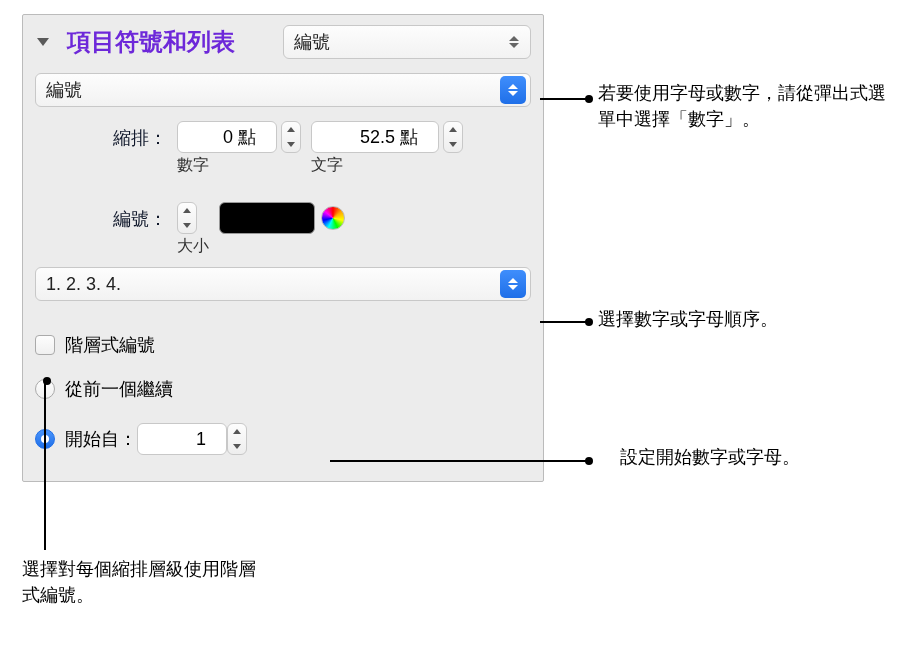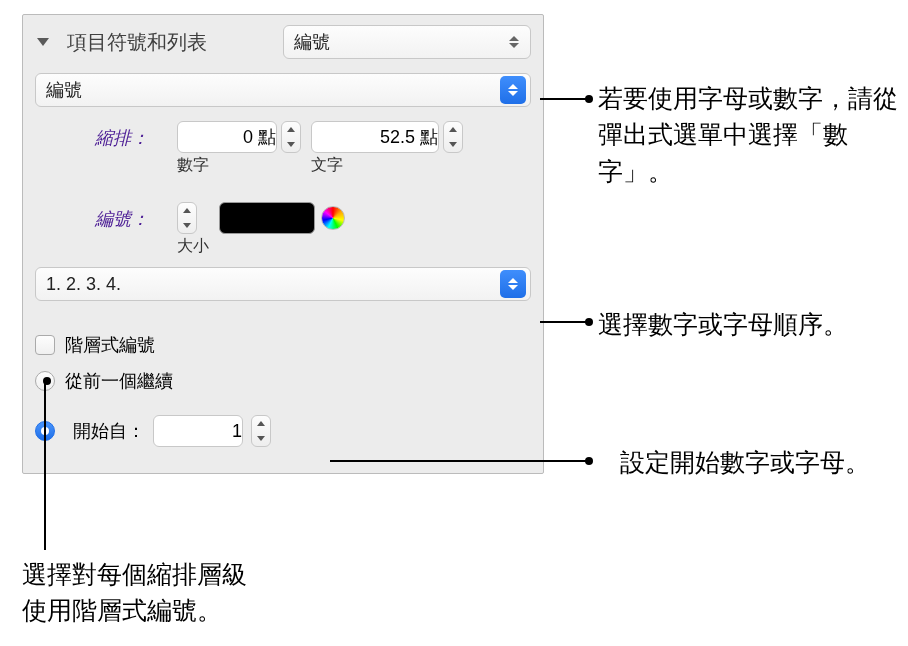--- a/index.html
+++ b/index.html
@@ -26,21 +26,21 @@
   .row { display: flex; align-items: center; margin-bottom: 10px; }
   .header-row { align-items: center; gap: 10px; }
   .disclosure {
     width: 0; height: 0;
     border-left: 6px solid transparent;
     border-right: 6px solid transparent;
     border-top: 8px solid #5a5a5a;
     margin-right: 8px;
     margin-left: 2px;
   }
-  .header-label { font-weight: 400; font-size: 20px; color: #404040; }
+  .header-label { font-weight: 700; font-size: 24px; color: #6d28d9; }
   .select {
     display: flex; align-items: center; justify-content: space-between;
     background: linear-gradient(#fdfdfd,#f2f2f2);
     border: 1px solid #c8c8c8;
     border-radius: 6px;
     height: 34px;
     padding: 0 4px 0 10px;
     font-size: 18px;
     color: #222;
     gap: 45px;
@@ -55,25 +55,25 @@
   .select-arrows.gray .up, .select-arrows.gray .down { border-bottom-color:#666; border-top-color:#666; }
   .select-arrows.blue {
     background: linear-gradient(#3f8efc,#1f6fe8);
     border-radius: 5px;
     width: 26px; height: 28px;
   }
   .up { width:0;height:0;border-left:5px solid transparent;border-right:5px solid transparent;border-bottom:5px solid #fff; }
   .down{ width:0;height:0;border-left:5px solid transparent;border-right:5px solid transparent;border-top:5px solid #fff; }
   .gray .up{border-bottom-color:#555}
   .gray .down{border-top-color:#555}
-  .label { color:#4c1d95; font-size:18px; text-align:left;font-style:italic; }
+  .label { color:#0f172a; font-size:18px; text-align:right; }
   .stepper-group { display:flex; align-items:flex-start; gap:4px; }
   .num-input {
     background:#fff; border:1px solid #c8c8c8; border-radius:6px;
-    height:32px; padding:0 0; font-size:18px; text-align:right;
+    height:32px; padding:0 20px; font-size:18px; text-align:right;
     width:100px;
   }
   .num-input.wide{width:128px}
   .stepper {
     width:20px; height:32px;
     background:linear-gradient(#fdfdfd,#eee);
     border:1px solid #c8c8c8; border-radius:6px;
     display:flex; flex-direction:column;
   }
   .stepper .s-up,.stepper .s-down{flex:1;display:flex;align-items:center;justify-content:center}
@@ -102,21 +102,21 @@
   }
   .radio.checked{
     background:linear-gradient(#4a95fc,#1f6fe8);
     border-color:#1f6fe8;
   }
   .radio.checked::after{
     content:"";position:absolute;left:5px;top:5px;width:8px;height:8px;
     background:#fff;border-radius:50%;
   }
   .callout {
-    position:absolute; font-size:25px; color:#000; line-height:1.45;
+    position:absolute; font-size:18px; color:#000; line-height:1.45;
   }
   .callout-line{
     position:absolute; background:#000; height:1.5px;
   }
   .callout-line::after{
     content:"";position:absolute;right:-1px;top:-3.5px;width:8px;height:8px;
     background:#000;border-radius:50%;
   }
   .callout-line.left-dot::after{left:-1px;right:auto}
 </style>
@@ -197,26 +197,26 @@
           <div class="down"></div>
       </div>
     </div>
   </div>
 
   <div class="row" style="margin-top:32px">
     <div class="checkbox"></div>
     <span>階層式編號</span>
   </div>
 
-  <div class="row" style="margin-top:12px">
+  <div class="row" style="margin-top:20px">
     <div class="radio"></div>
     <span>從前一個繼續</span>
   </div>
 
-  <div class="row" style="margin-top:22px;gap:8px">
+  <div class="row" style="margin-top:22px;">
     <div class="radio checked"></div>
     <span>開始自：</span>
     <input class="num-input" style="width: 90px;" value="1">
     <div class="stepper">
       <div class="s-up"></div>
         <div class="s-down"></div>
     </div>
   </div>
 
 </div>

